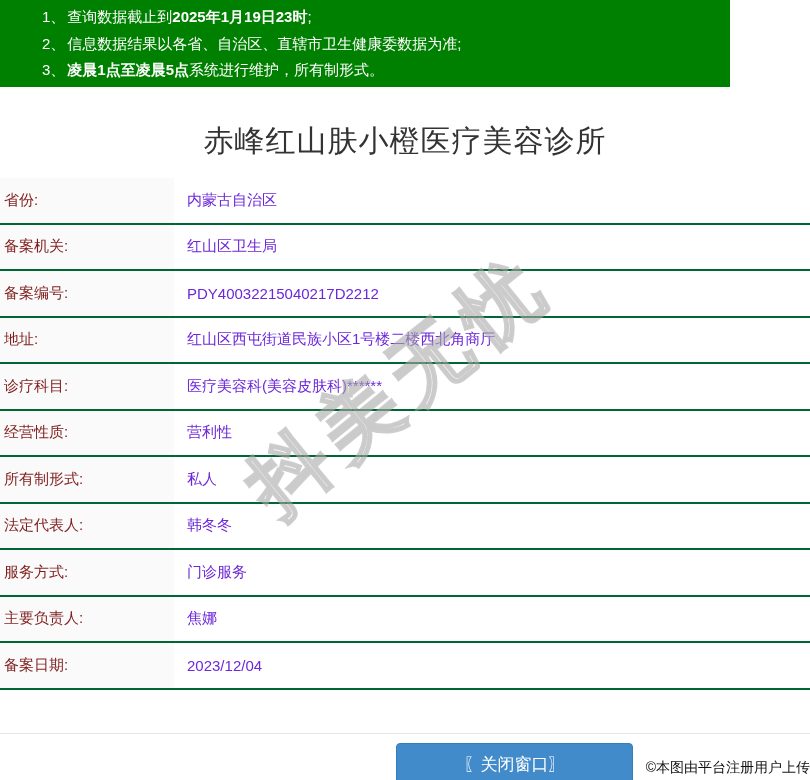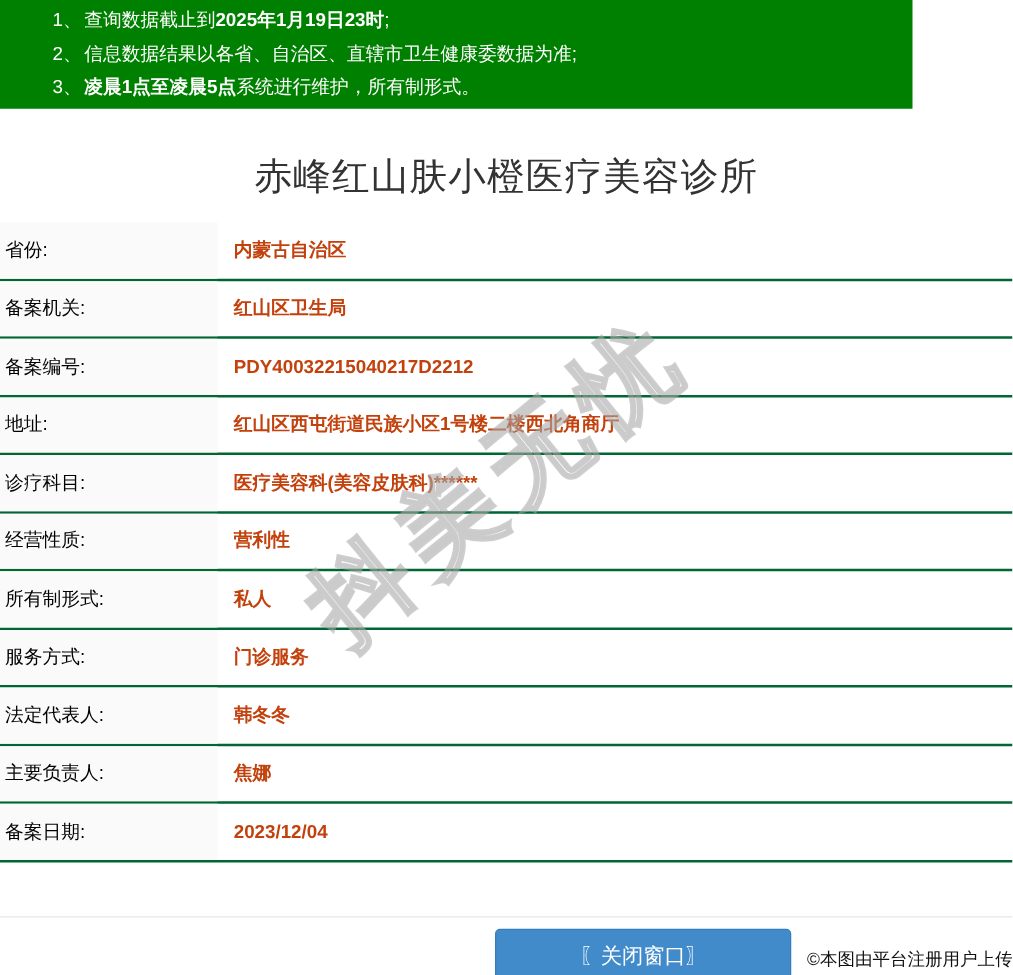--- a/index.html
+++ b/index.html
@@ -33,25 +33,25 @@
 
   
   .info-table { position:absolute; top:178px; left:0; width:810px; }
   .info-row {
     display:flex; height:46.5px;
     border-bottom:2px solid #006633;
   }
   .cell-label {
     width:174px; background:#fafafa;
     display:flex; align-items:center;
-    padding-left:4px; font-size:15px; color:#000000;
+    padding-left:4px; font-size:15px; color:#7f1d1d;
   }
   .cell-value {
     flex:1; display:flex; align-items:center;
-    padding-left:13px; font-size:15px; color:#c2410c;font-weight:bold;
+    padding-left:13px; font-size:15px; color:#6d28d9;
   }
 
   
   .watermark {
     position:absolute; left:400px; top:386px;
     transform:translate(-50%,-50%) rotate(-39deg);
     font-size:78px; font-weight:bold; letter-spacing:12px;
     white-space:nowrap; pointer-events:none;
     color:rgba(200,200,200,0.12);
     -webkit-text-stroke:2.5px rgba(165,165,165,0.55);
@@ -110,26 +110,26 @@
   </div>
   <div class="info-row">
     <div class="cell-label">经营性质:</div>
     <div class="cell-value">营利性</div>
   </div>
   <div class="info-row">
     <div class="cell-label">所有制形式:</div>
     <div class="cell-value">私人</div>
   </div>
   <div class="info-row">
+    <div class="cell-label">法定代表人:</div>
+    <div class="cell-value">韩冬冬</div>
+  </div>
+  <div class="info-row">
     <div class="cell-label">服务方式:</div>
     <div class="cell-value">门诊服务</div>
-  </div>
-  <div class="info-row">
-    <div class="cell-label">法定代表人:</div>
-    <div class="cell-value">韩冬冬</div>
   </div>
   <div class="info-row">
     <div class="cell-label">主要负责人:</div>
     <div class="cell-value">焦娜</div>
   </div>
   <div class="info-row">
     <div class="cell-label">备案日期:</div>
     <div class="cell-value">2023/12/04</div>
   </div>
 </div>

